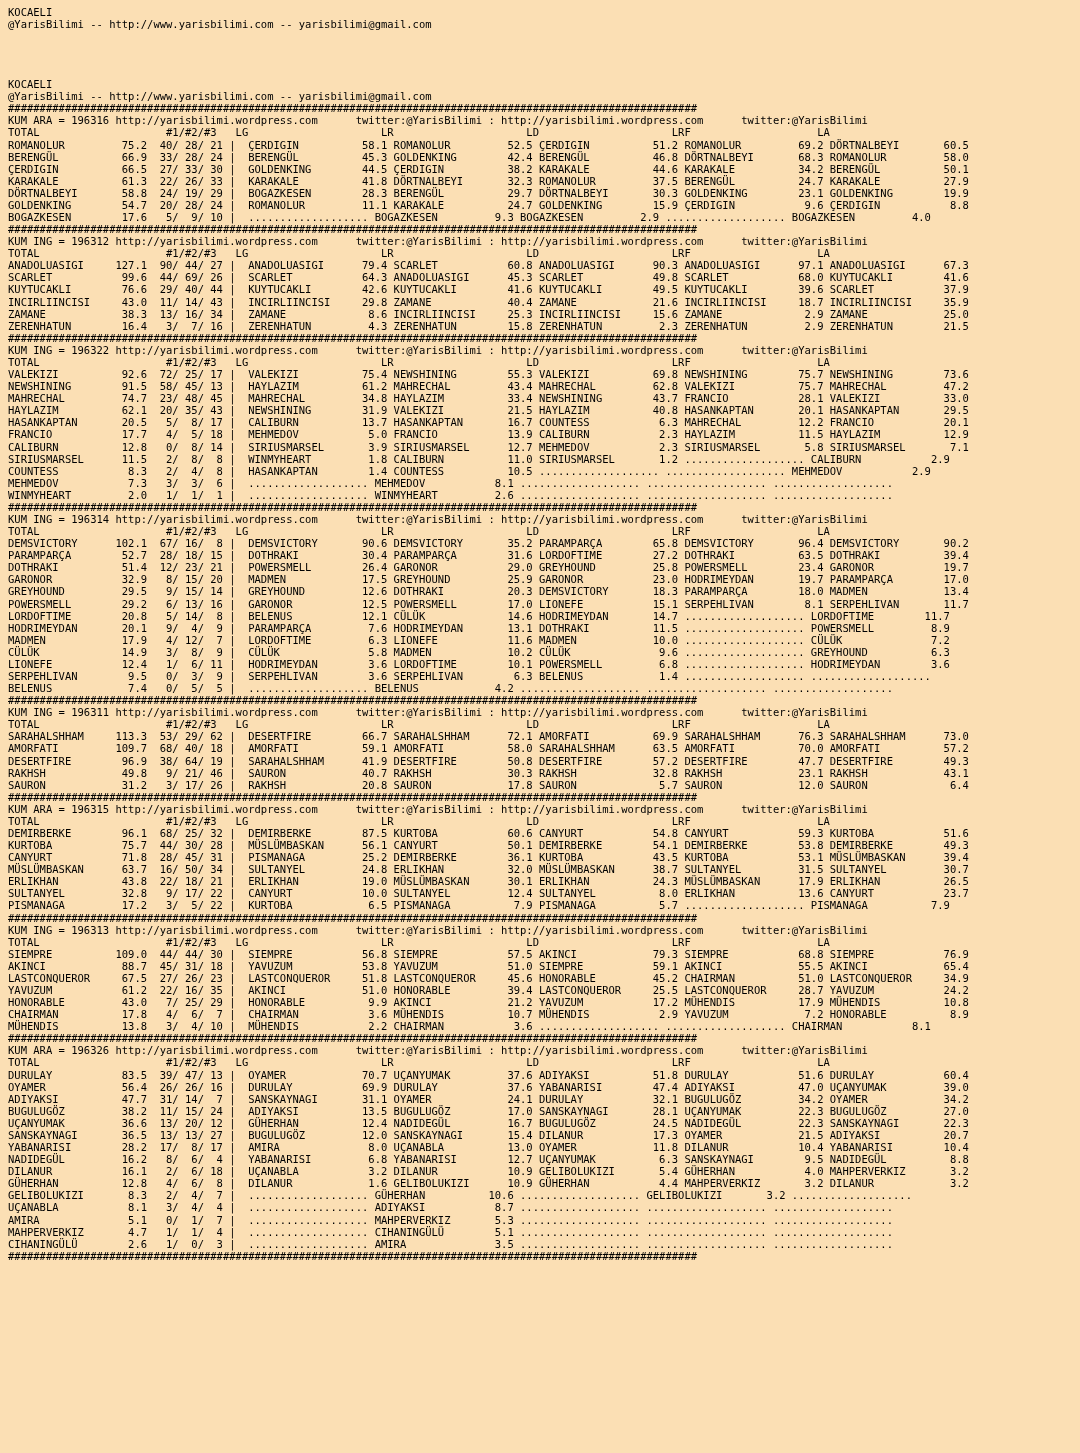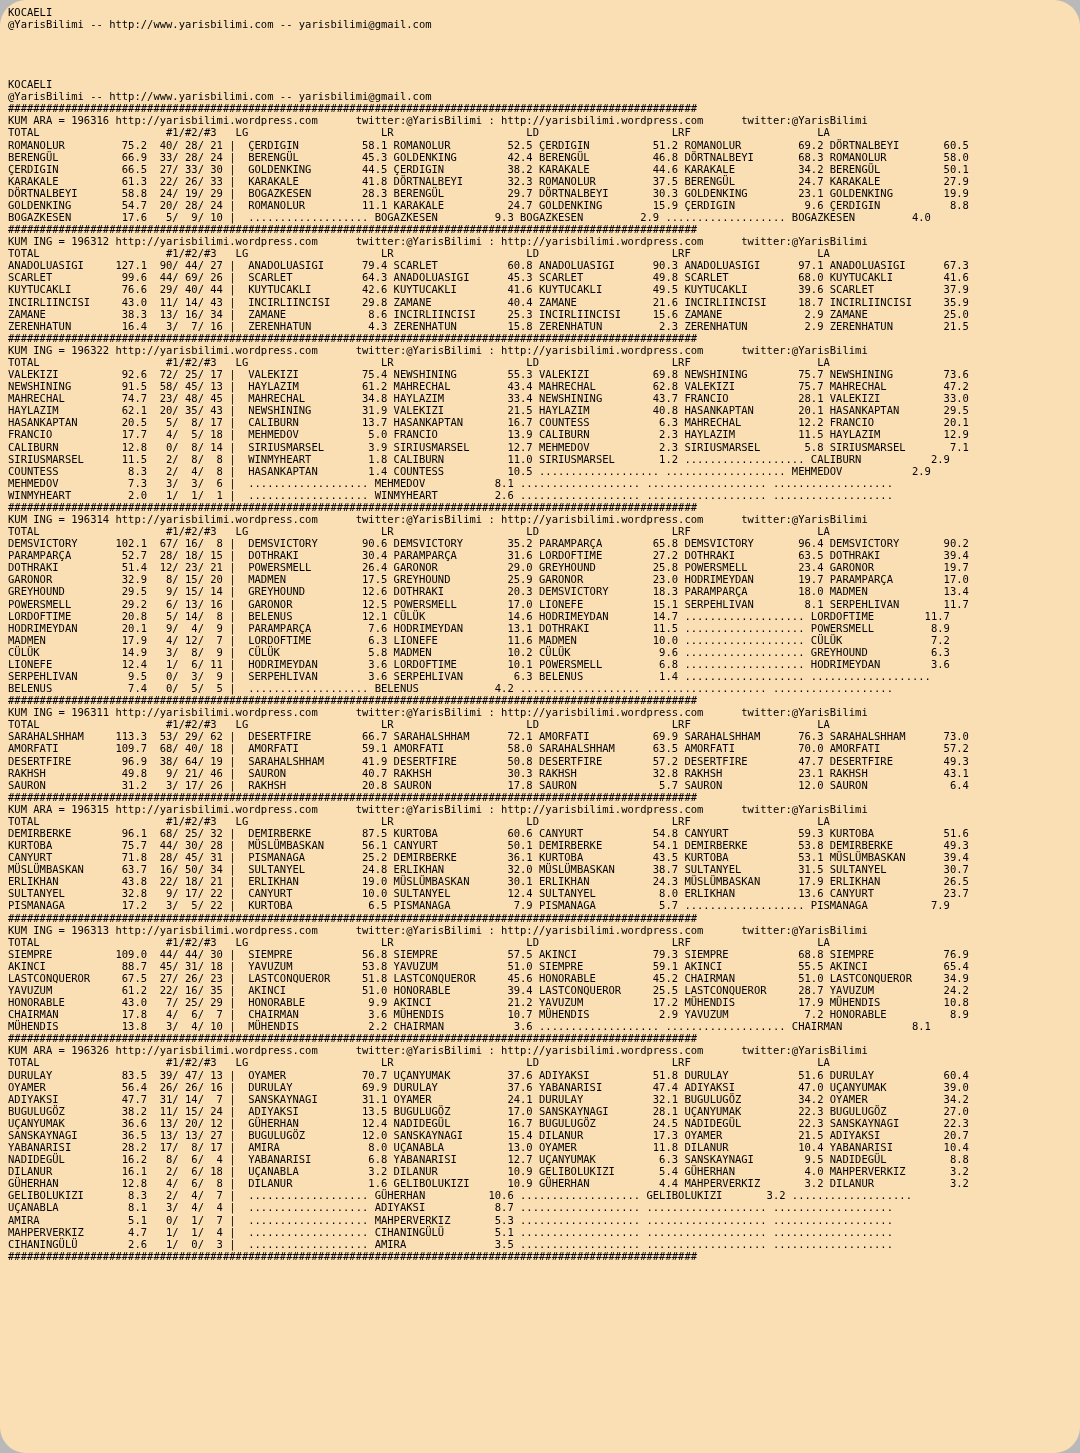--- a/index.html
+++ b/index.html
@@ -10,21 +10,20 @@
   body {
     font-family: "DejaVu Sans Mono", "Liberation Mono", monospace;
   }
   .page {
     width: 1080px;
     min-height: 1453px;
     background: #fbdfb4;
     box-sizing: border-box;
     padding: 6px 8px 0 8px;
     position: relative;
-    border-radius: 26px;
   }
   pre {
     margin: 0;
     font-family: "DejaVu Sans Mono", "Liberation Mono", monospace;
     font-size: 10.5px;
     line-height: 12.08px;
     color: #000000;
     white-space: pre;
     letter-spacing: 0px;
   }

